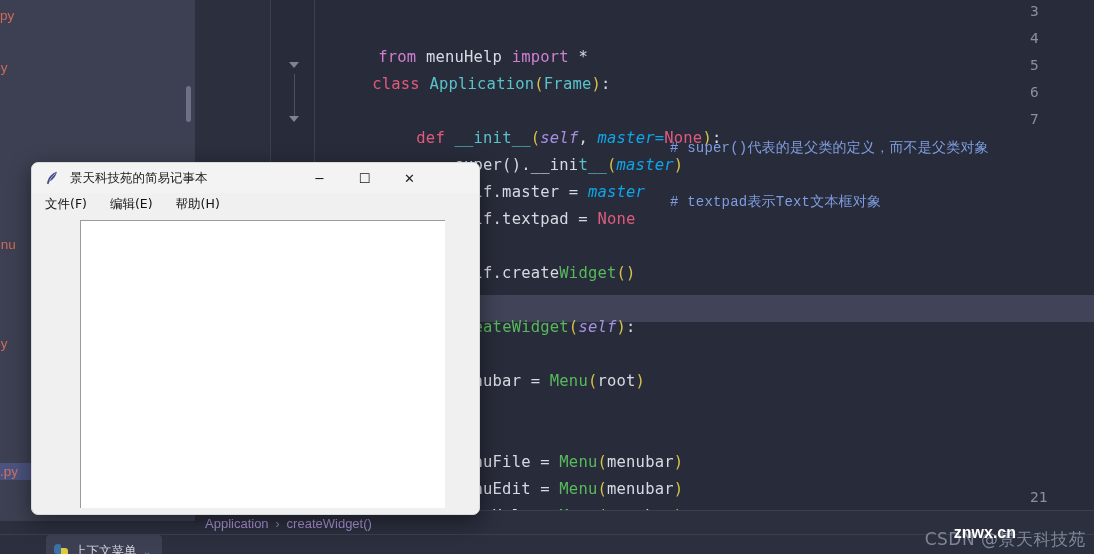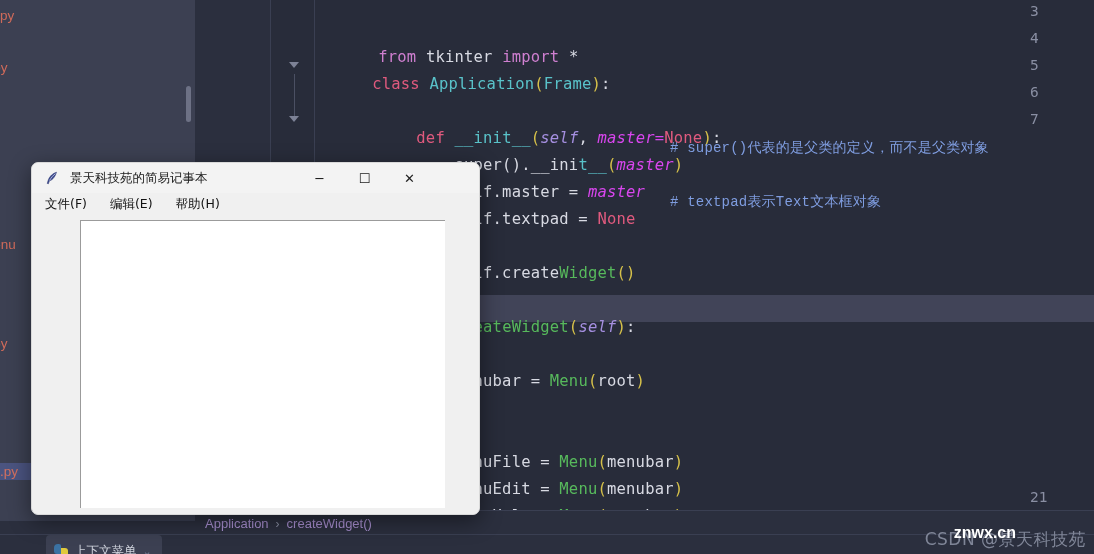--- a/index.html
+++ b/index.html
@@ -113,21 +113,21 @@
     background: #414458;
   }
   
   .t-kw      { color: #cf7fd0; }
   .t-kw2     { color: #e05a7e; }
   .t-cls     { color: #59c2c9; }
   .t-fn      { color: #57b95c; }
   .t-paren   { color: #d6c14a; }
   .t-plain   { color: #d8dae3; }
   .t-self    { color: #a58fe0; font-style: italic; }
-  .t-ital    { color: #d946ef; font-style: italic; }
+  .t-ital    { color: #0ea5e9; font-style: italic; }
   .t-none    { color: #e05a7e; }
   .t-comment-cjk { color: #7f9de0; font-family: Liberation Mono, monospace; font-size: 14px; }
   .fold-line {
     position: absolute;
     left: 99px;
     width: 1px;
     background: #4b5063;
   }
   .fold-arrow {
     position: absolute;
@@ -353,21 +353,21 @@
     <div class="lineno" style="top:57px;">5</div>
     <div class="lineno" style="top:84px;">6</div>
     <div class="lineno" style="top:111px;">7</div>
     <div class="lineno" style="top:489px;">21</div>
 
     <div class="fold-arrow" style="top:62px;"></div>
     <div class="fold-line" style="top:74px; height:42px;"></div>
     <div class="fold-arrow" style="top:116px;"></div>
 
     <div class="code-line" style="top:30px;">
-      <span class="t-kw">from</span><span class="t-plain"> tkinter </span><span class="t-kw">import</span><span class="t-plain"> *</span>
+      <span class="t-kw">from</span><span class="t-plain"> menuHelp </span><span class="t-kw">import</span><span class="t-plain"> *</span>
     </div>
     <div class="code-line" style="top:57px; left:120px;">
       <span class="t-kw2">class</span><span class="t-plain"> </span><span class="t-cls">Application</span><span class="t-paren">(</span><span class="t-cls">Frame</span><span class="t-paren">)</span><span class="t-plain">:</span>
     </div>
     <div class="code-line" style="top:111px;">
       <span class="t-kw2">    def </span><span class="t-cls">__init__</span><span class="t-paren">(</span><span class="t-self">self</span><span class="t-plain">, </span><span class="t-ital">master=</span><span class="t-none">None</span><span class="t-paren">)</span><span class="t-plain">:</span>
     </div>
     <div class="code-line" style="top:138px;">
       <span class="t-plain">        super().__ini</span><span class="t-cls">t__</span><span class="t-paren">(</span><span class="t-ital">master</span><span class="t-paren">)</span>
     </div>

